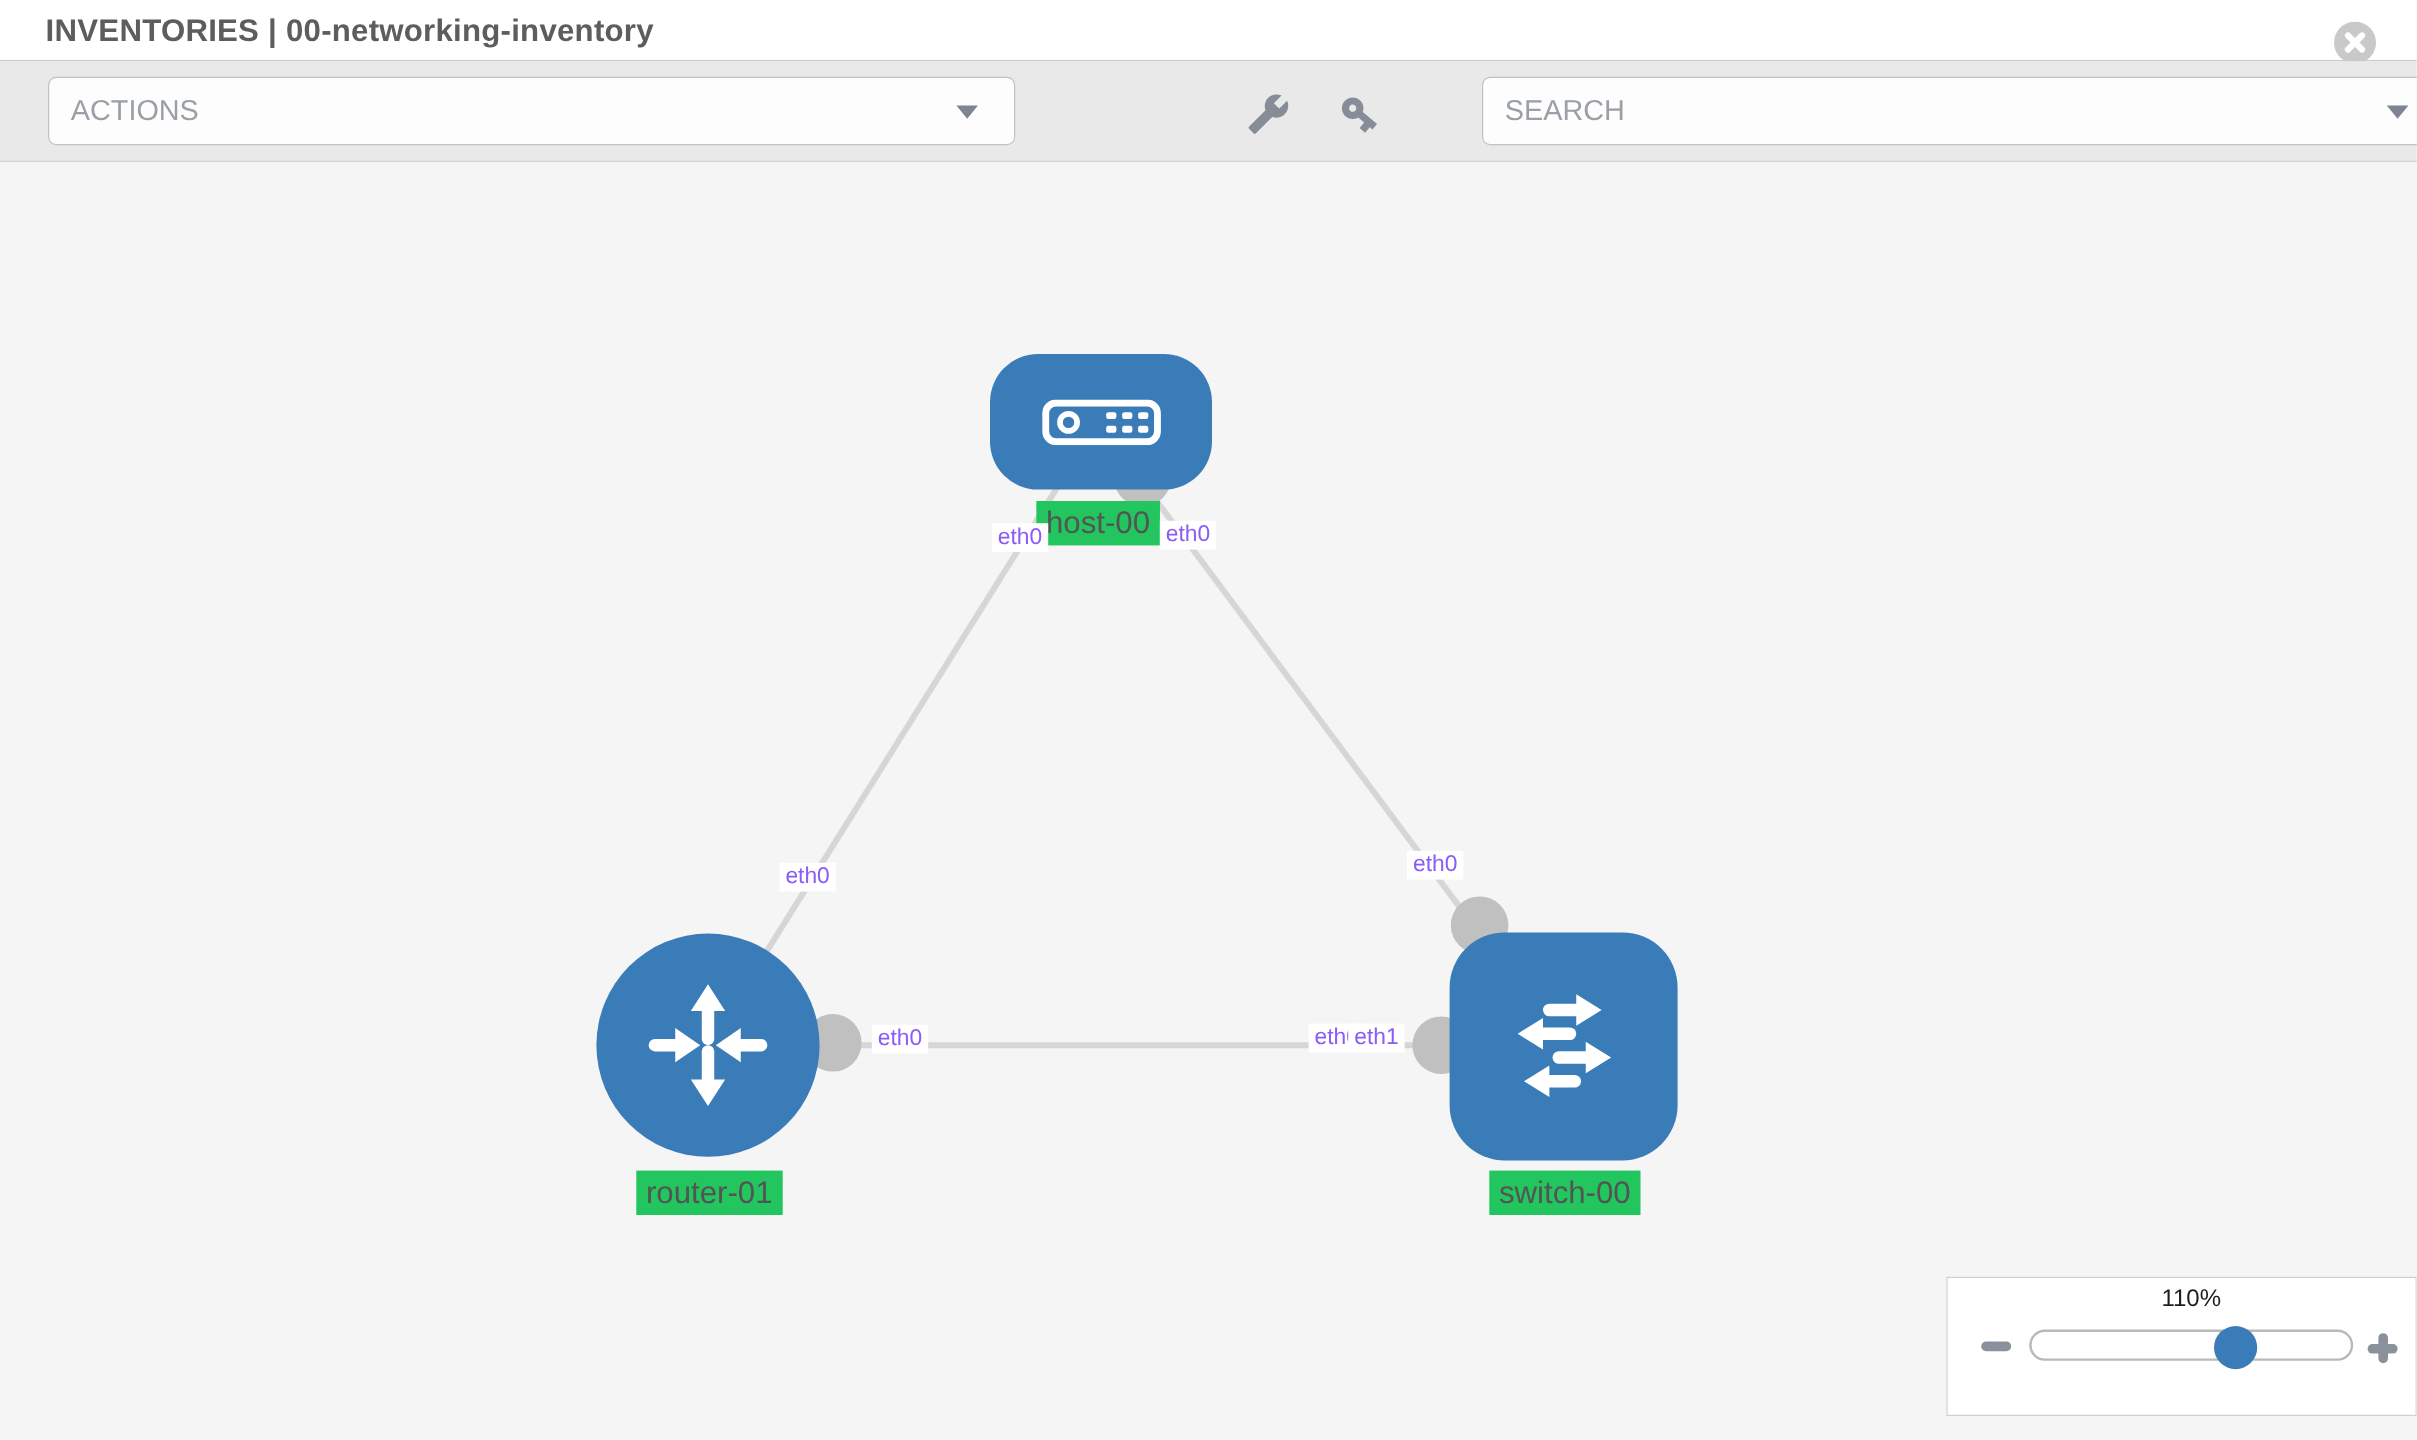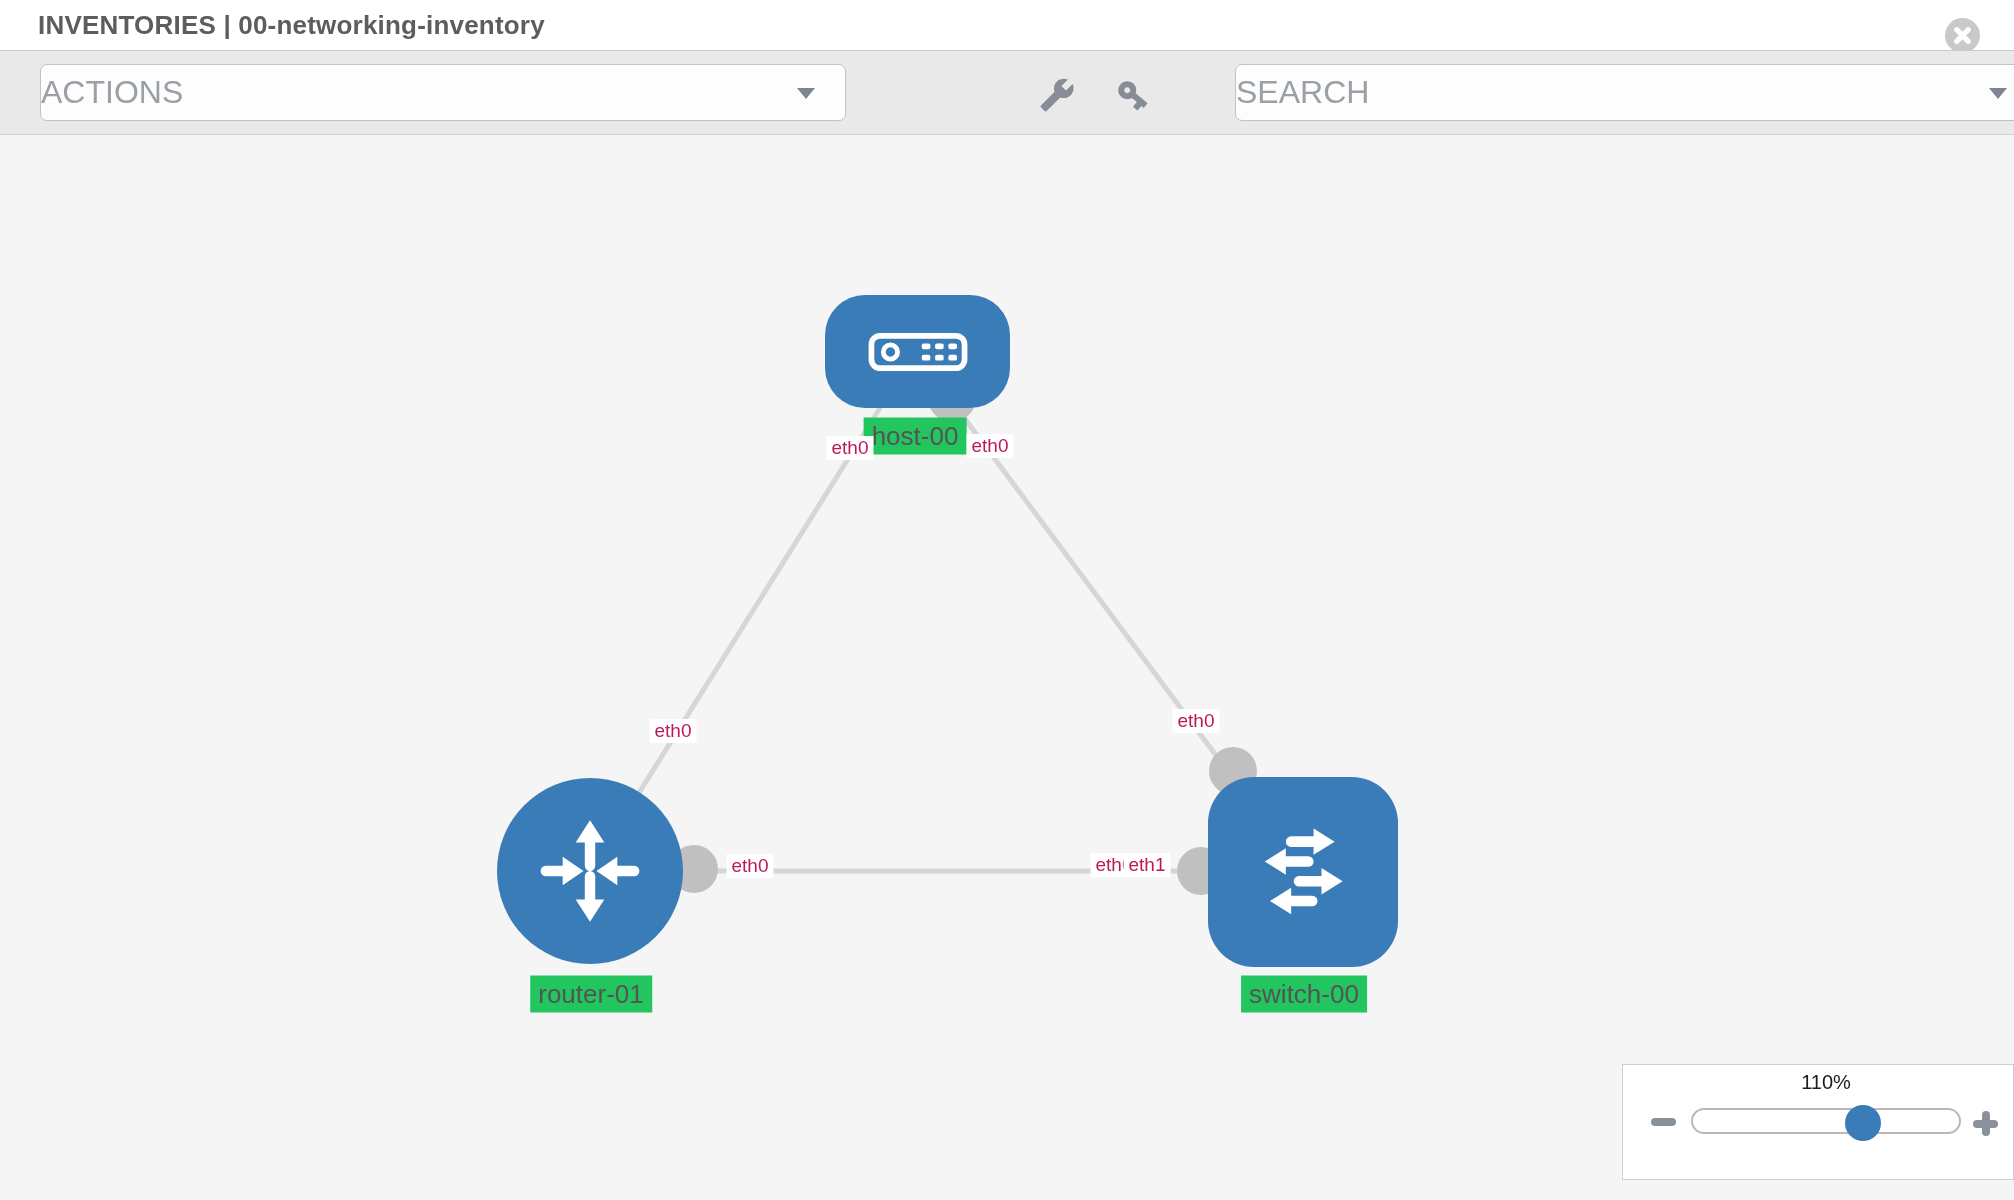--- a/index.html
+++ b/index.html
@@ -9,21 +9,21 @@
   
   .titlebar { position:relative; height:51px; background:#ffffff; border-bottom:1px solid #c9c9c9; display:flex; align-items:center; }
   .title { margin-left:38px; font-size:26px; font-weight:700; color:#5d5d5d; letter-spacing:0.2px; }
   .close-btn { position:absolute; right:34px; top:18px; width:35px; height:35px; border:none; background:transparent; cursor:pointer; padding:0; }
 
   
   .toolbar { position:relative; height:84px; background:#e9e9e9; border-bottom:1px solid #d2d2d2; }
   .combo { position:absolute; top:13px; height:57px; background:#fdfdfd; border:1.5px solid #c2c2c2; border-radius:7px; display:flex; align-items:center; }
   .combo-actions { left:40px; width:806px; }
   .combo-search { left:1235px; width:795px; }
-  .combo .combo-label { font-size:32px; color:#9aa0a6; }
+  .combo .combo-label { margin-left:18px; font-size:24px; color:#9aa0a6; }
   .caret { position:absolute; top:50%; margin-top:-5px; width:0; height:0; border-left:9px solid transparent; border-right:9px solid transparent; border-top:11px solid #7d8591; }
   .combo-actions .caret { right:30px; }
   .combo-search .caret { right:22px; }
   .tool-btn { position:absolute; top:26px; width:38px; height:38px; border:none; background:transparent; cursor:pointer; padding:0; }
   .tool-wrench { left:1038px; }
   .tool-key { left:1114px; }
 
   
   .canvas { position:relative; width:2014px; height:1045px; background:#f5f5f5; overflow:hidden; }
   .edges-svg { position:absolute; left:0; top:0; z-index:1; }
@@ -31,21 +31,21 @@
   .node { position:absolute; z-index:2; background:var(--node-blue,#3a7cb8); display:flex; align-items:center; justify-content:center; }
   .node-host   { left:825px; top:160px; width:185px; height:113px; border-radius:40px; }
   .node-router { left:497px; top:643px; width:186px; height:186px; border-radius:50%; }
   .node-switch { left:1208px; top:642px; width:190px; height:190px; border-radius:46px; }
 
   .node-label { position:absolute; z-index:3; transform:translate(-50%,-50%); background:#22c55e; color:#545454; font-size:26px; padding:3px 8px; white-space:nowrap; }
   .lbl-host   { left:915px; top:301px; }
   .lbl-router { left:591px; top:859px; }
   .lbl-switch { left:1304px; top:859px; }
 
-  .port-label { position:absolute; z-index:3; transform:translate(-50%,-50%); background:#ffffff; color:#be185d; font-size:19px; padding:1px 5px; white-space:nowrap; }
+  .port-label { position:absolute; z-index:3; transform:translate(-50%,-50%); background:#ffffff; color:#8b5cf6; font-size:19px; padding:1px 5px; white-space:nowrap; }
   .pl-0 { left:673px;  top:596px; }
   .pl-1 { left:850px;  top:313px; }
   .pl-2 { left:990px;  top:311px; }
   .pl-3 { left:1196px; top:586px; }
   .pl-4 { left:750px;  top:731px; }
   .pl-5 { left:1114px; top:730px; }
   .pl-6 { left:1147px; top:730px; }
 
   
   .zoom-panel { position:absolute; z-index:5; left:1622px; top:929px; width:392px; height:116px; background:#ffffff; border:1px solid #cfcfcf; }

